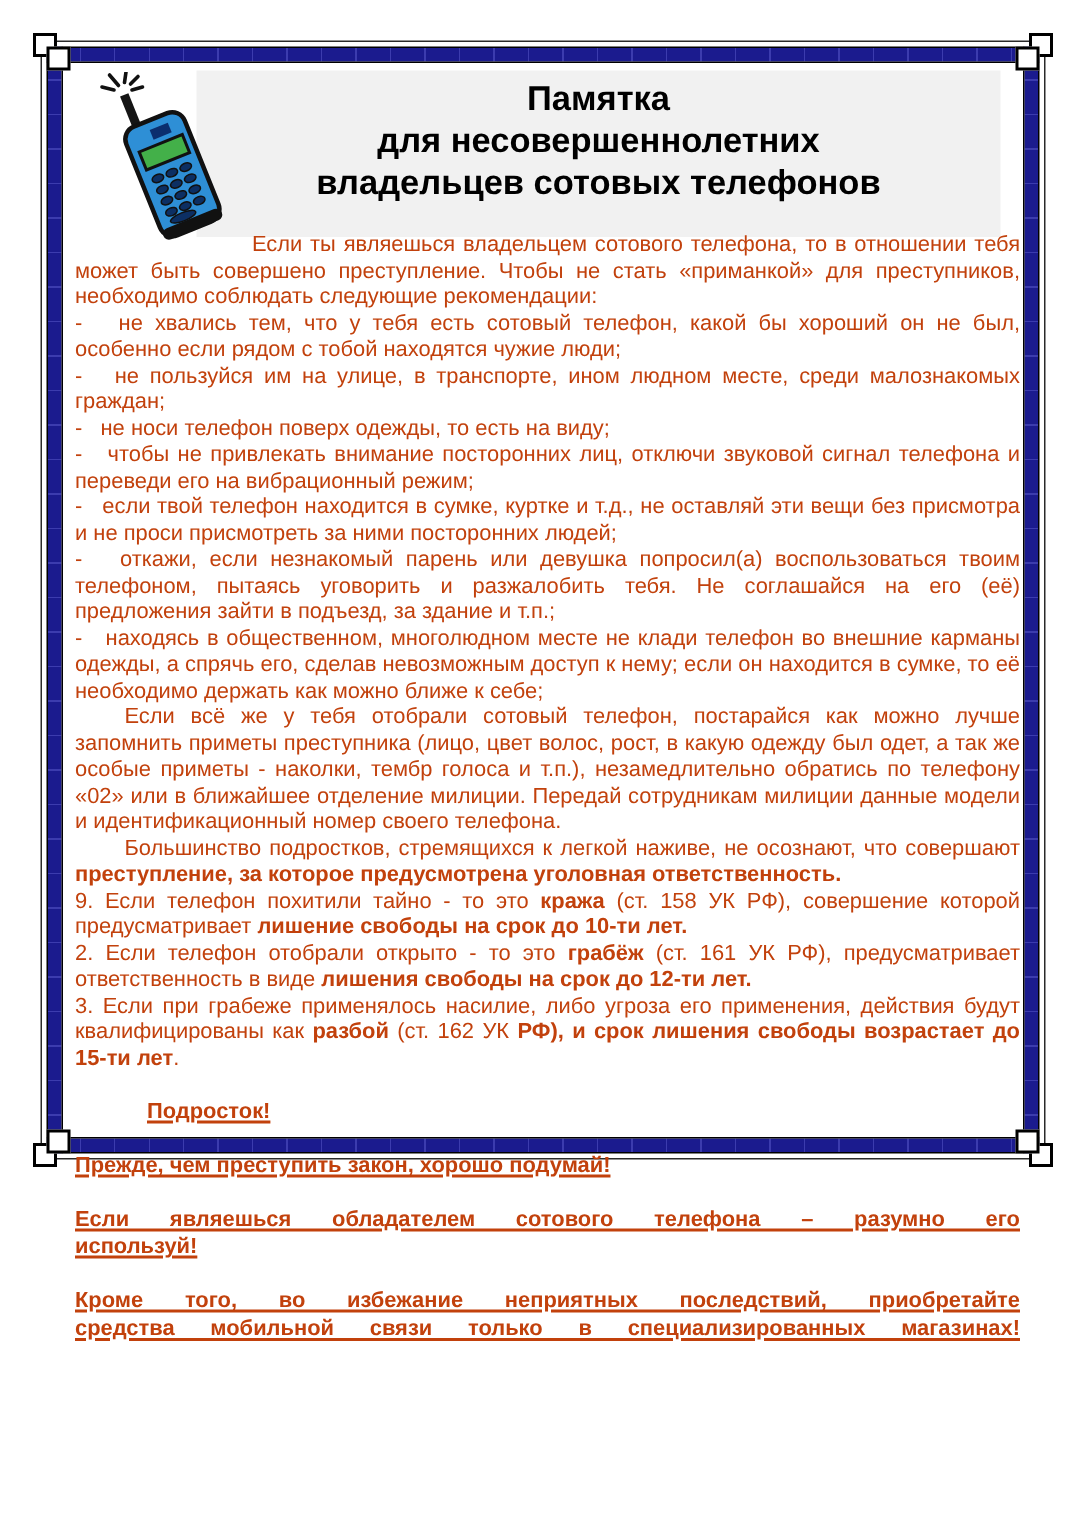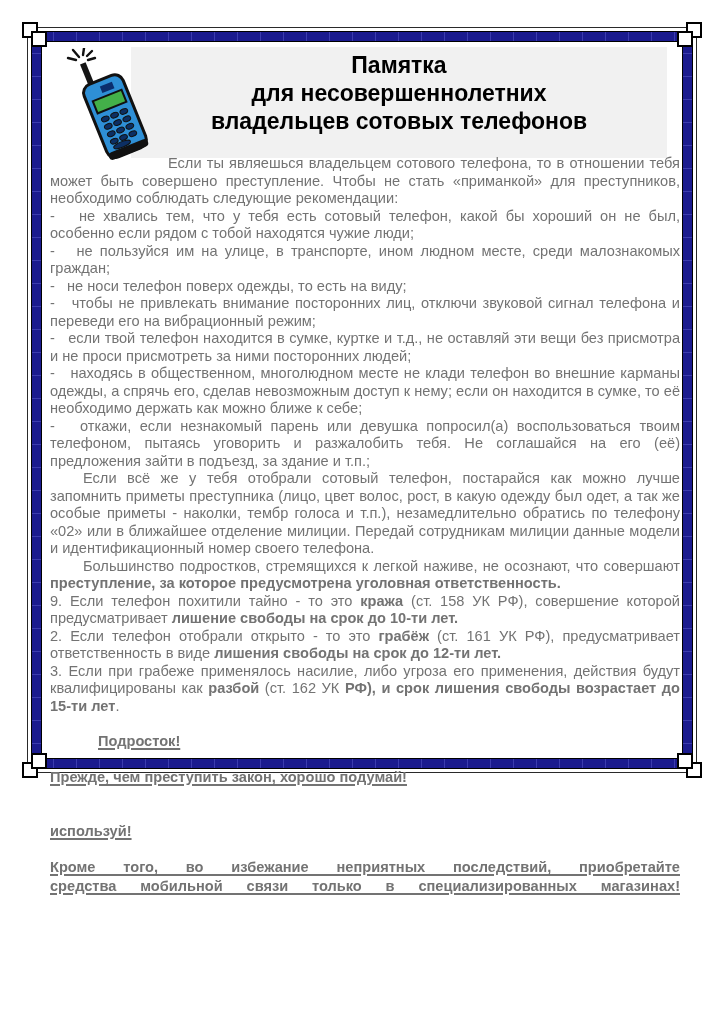--- a/index.html
+++ b/index.html
@@ -28,21 +28,21 @@
 
   
   .title-panel{position:absolute;left:131px;top:47px;width:536px;height:111px;
                background:#f1f1f1;z-index:1;}
   .phone{position:absolute;left:50px;top:48px;width:112px;height:120px;z-index:3;}
   .title{position:absolute;left:131px;top:51px;width:536px;z-index:3;
          text-align:center;font-weight:bold;font-size:23px;line-height:28px;color:#000;}
 
   
   .body-text{position:absolute;left:50px;top:155px;width:630px;z-index:3;
-             font-size:14.6px;line-height:17.5px;color:#737373;}
+             font-size:14.6px;line-height:17.5px;color:#c2410c;}
   .para{margin:0;text-align:justify;}
   .b{font-weight:bold;}
   .u{text-decoration:underline;}
   .final{line-height:18.8px;margin-top:17px;}
   .final .u{text-decoration-thickness:2px;text-underline-offset:2px;}
   .spread{text-align-last:justify;}
 </style>
 </head>
 <body>
 
@@ -100,26 +100,26 @@
     <div>владельцев сотовых телефонов</div>
   </div>
 
   <div class="body-text">
       <p class="para" style="text-indent: 118px;"><span>Если ты являешься владельцем сотового телефона, то в отношении тебя может быть совершено преступление. Чтобы не стать «приманкой» для преступников, необходимо соблюдать следующие рекомендации:</span></p>
       <p class="para"><span>-&nbsp;&nbsp;&nbsp;не хвались тем, что у тебя есть сотовый телефон, какой бы хороший он не был, особенно если рядом с тобой находятся чужие люди;</span></p>
       <p class="para"><span>-&nbsp;&nbsp;&nbsp;не пользуйся им на улице, в транспорте, ином людном месте, среди малознакомых граждан;</span></p>
       <p class="para"><span>-&nbsp;&nbsp;&nbsp;не носи телефон поверх одежды, то есть на виду;</span></p>
       <p class="para"><span>-&nbsp;&nbsp;&nbsp;чтобы не привлекать внимание посторонних лиц, отключи звуковой сигнал телефона и переведи его на вибрационный режим;</span></p>
       <p class="para"><span>-&nbsp;&nbsp;&nbsp;если твой телефон находится в сумке, куртке и т.д., не оставляй эти вещи без присмотра и не проси присмотреть за ними посторонних людей;</span></p>
+      <p class="para"><span>-&nbsp;&nbsp;&nbsp;откажи, если незнакомый парень или девушка попросил(а) воспользоваться твоим телефоном, пытаясь уговорить и разжалобить тебя. Не соглашайся на его (её) предложения зайти в подъезд, за здание и т.п.;</span></p>
       <p class="para"><span>-&nbsp;&nbsp;&nbsp;находясь в общественном, многолюдном месте не клади телефон во внешние карманы одежды, а спрячь его, сделав невозможным доступ к нему; если он находится в сумке, то её необходимо держать как можно ближе к себе;</span></p>
-      <p class="para"><span>-&nbsp;&nbsp;&nbsp;откажи, если незнакомый парень или девушка попросил(а) воспользоваться твоим телефоном, пытаясь уговорить и разжалобить тебя. Не соглашайся на его (её) предложения зайти в подъезд, за здание и т.п.;</span></p>
       <p class="para" style="text-indent: 33px;"><span>Если всё же у тебя отобрали сотовый телефон, постарайся как можно лучше запомнить приметы преступника (лицо, цвет волос, рост, в какую одежду был одет, а так же особые приметы - наколки, тембр голоса и т.п.), незамедлительно обратись по телефону «02» или в ближайшее отделение милиции. Передай сотрудникам милиции данные модели и идентификационный номер своего телефона.</span></p>
       <p class="para" style="text-indent: 33px;"><span>Большинство подростков, стремящихся к легкой наживе, не осознают, что совершают </span><span class="b">преступление, за которое предусмотрена уголовная ответственность.</span></p>
       <p class="para"><span>9. Если телефон похитили тайно - то это </span><span class="b">кража</span><span> (ст. 158 УК РФ), совершение которой предусматривает </span><span class="b">лишение свободы на срок до 10-ти лет.</span></p>
       <p class="para"><span>2. Если телефон отобрали открыто - то это </span><span class="b">грабёж</span><span> (ст. 161 УК РФ), предусматривает ответственность в виде </span><span class="b">лишения свободы на срок до 12-ти лет.</span></p>
       <p class="para"><span>3. Если при грабеже применялось насилие, либо угроза его применения, действия будут квалифицированы как </span><span class="b">разбой</span><span> (ст. 162 УК </span><span class="b">РФ), и срок лишения свободы возрастает до 15-ти лет</span><span>.</span></p>
       <p class="para final" style="text-indent: 48px;"><span class="b u">Подросток!</span></p>
       <p class="para final"><span class="b u">Прежде, чем преступить закон, хорошо подумай!</span></p>
-      <p class="para final spread"><br><span class="b u">используй!</span></p>
+      <p class="para final spread"><span class="b u">Если являешься обладателем сотового телефона – разумно его</span><br><span class="b u">используй!</span></p>
       <p class="para final spread"><span class="b u">Кроме того, во избежание неприятных последствий, приобретайте</span><br><span class="b u">средства мобильной связи только в специализированных магазинах!</span></p>
     </div>
 
 </div>
 
 </body></html>

